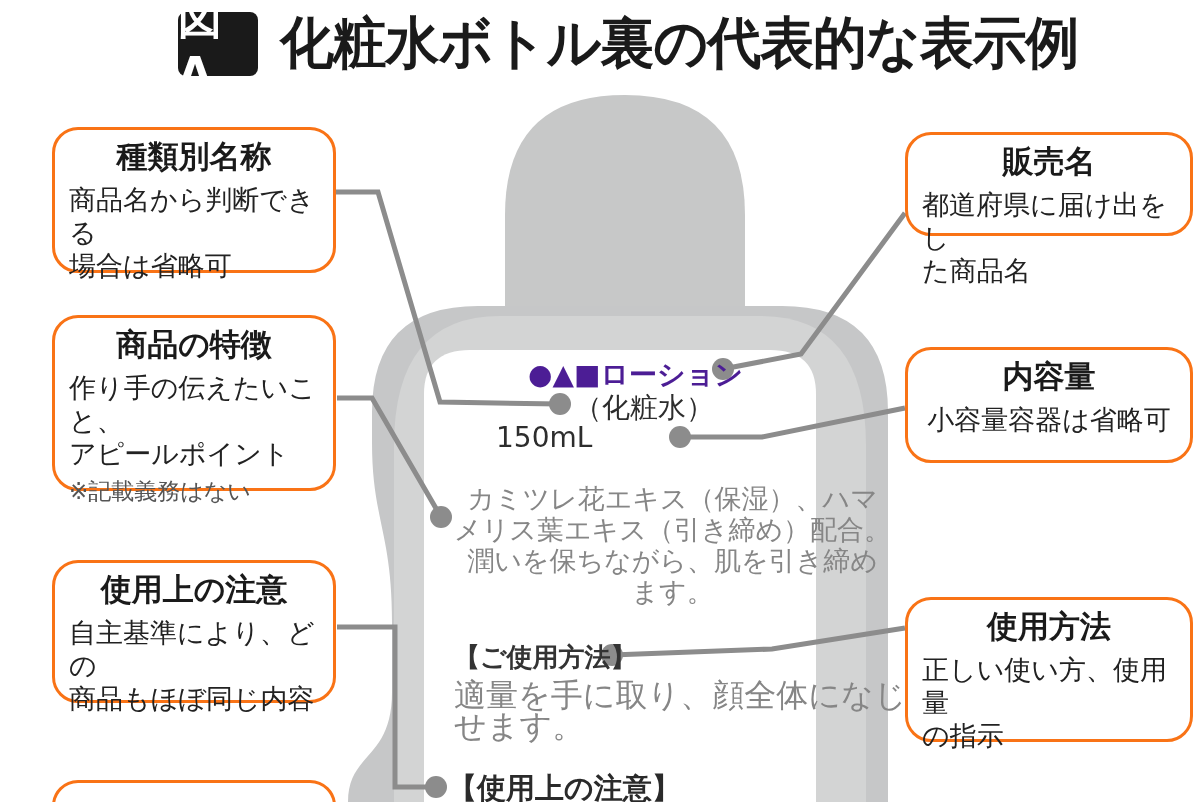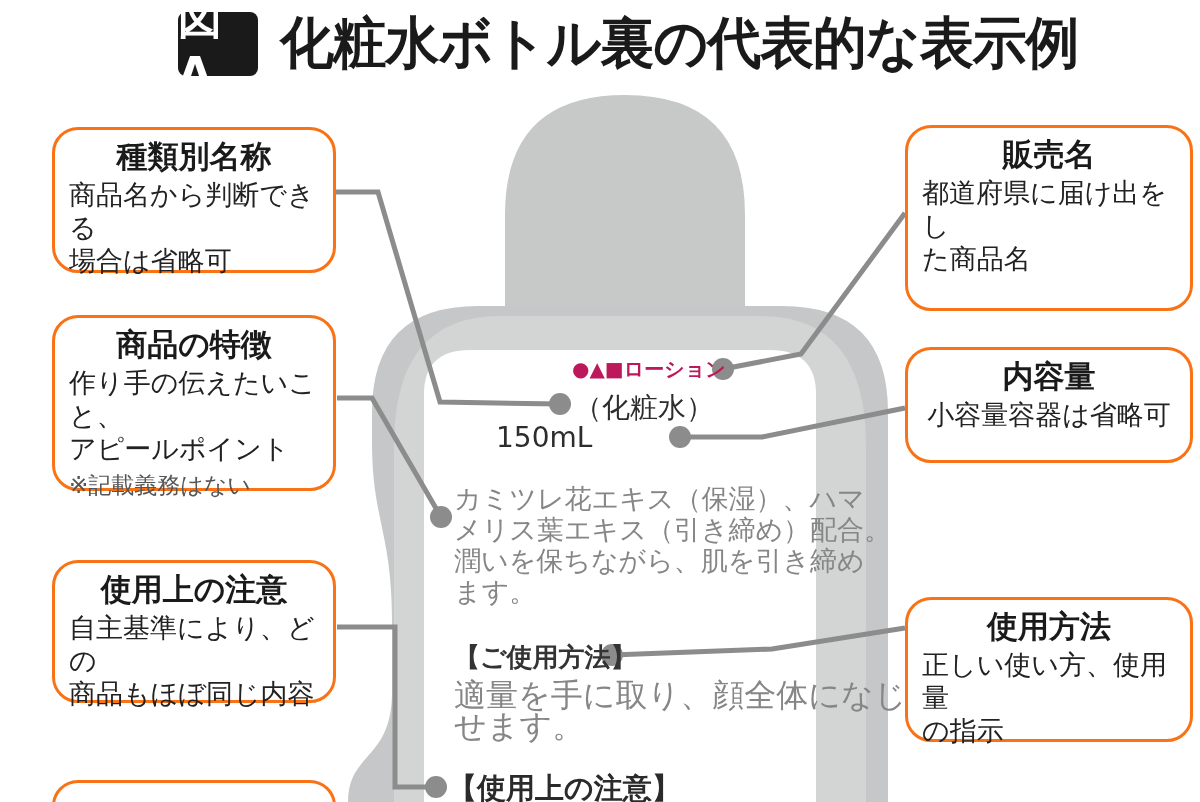--- a/index.html
+++ b/index.html
@@ -25,33 +25,33 @@
   svg.scene{position:absolute;left:0;top:0;z-index:1;}
   
   .callout{
     position:absolute;background:#ffffff;border:3px solid #f97316;border-radius:26px;
     box-sizing:border-box;z-index:3;padding:6px 14px 8px 14px;
   }
   .callout .c-title{
     text-align:center;font-size:31px;font-weight:800;color:#1a1a1a;line-height:40px;
   }
   .callout .c-body{
-    font-size:27px;color:#222222;line-height:33px;white-space:pre-line;margin-top:2px;
+    font-size:27px;color:#222222;line-height:33px;white-space:pre-line;margin-top:8px;font-family:Liberation Serif, serif;
   }
   .callout .c-note{
     font-size:23px;color:#555555;line-height:28px;margin-top:6px;
   }
   .col-left{left:52px;width:284px;}
   .col-right{left:905px;width:288px;}
   
   .lbl{position:absolute;z-index:2;white-space:pre-line;}
-  .lbl-product {left:528px;top:356px;font-size:20px;font-weight:600;color:#be185d;margin-left:44px;}
+  .lbl-product {left:528px;top:356px;font-size:28px;font-weight:600;color:#4c1d95;}
   .lbl-category{left:574px;top:389px;font-size:28px;color:#2d2d2d;}
   .lbl-volume  {left:496px;top:421px;font-size:28px;color:#2d2d2d;}
-  .lbl-ingred  {left:454px;top:483px;font-size:27px;line-height:31px;color:#868686;}
+  .lbl-ingred  {left:454px;top:483px;font-size:27px;line-height:31px;color:#868686;text-align:center;}
   .lbl-usage-h {left:454px;top:640px;font-size:26px;font-weight:800;color:#333333;}
   .lbl-usage-b {left:454px;top:680px;font-size:32px;line-height:31px;color:#868686;}
   .lbl-caution {left:448px;top:769px;font-size:29px;font-weight:800;color:#2a2a2a;}
 </style>
 </head>
 <body>
 
 <div id="page">
 
   <svg class="scene" width="1200" height="802" viewBox="0 0 1200 802">
@@ -103,21 +103,21 @@
   </div>
 
   <div class="callout col-left" style="top:560px;height:143px;">
     <div class="c-title">使用上の注意</div>
     <div class="c-body">自主基準により、どの
 商品もほぼ同じ内容</div>
   </div>
 
   <div class="callout col-left" style="top:780px;height:60px;"></div>
 
-  <div class="callout col-right" style="top:125px;height:186px;">
+  <div class="callout col-right" style="top:132px;height:104px;">
     <div class="c-title">販売名</div>
     <div class="c-body">都道府県に届け出をし
 た商品名</div>
   </div>
 
   <div class="callout col-right" style="top:347px;height:116px;">
     <div class="c-title">内容量</div>
     <div class="c-body" style="text-align:center;">小容量容器は省略可</div>
   </div>
 

